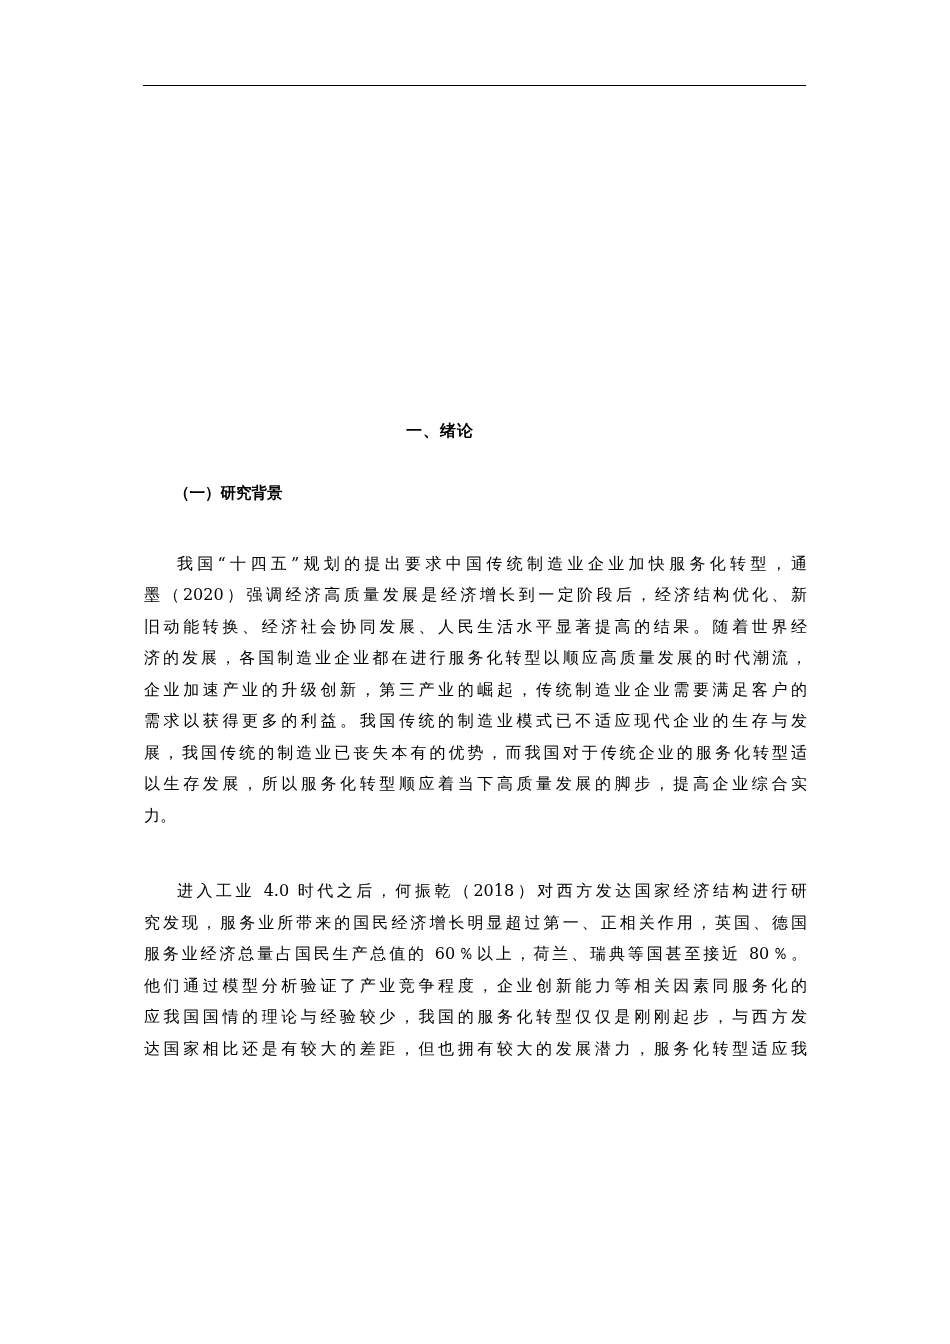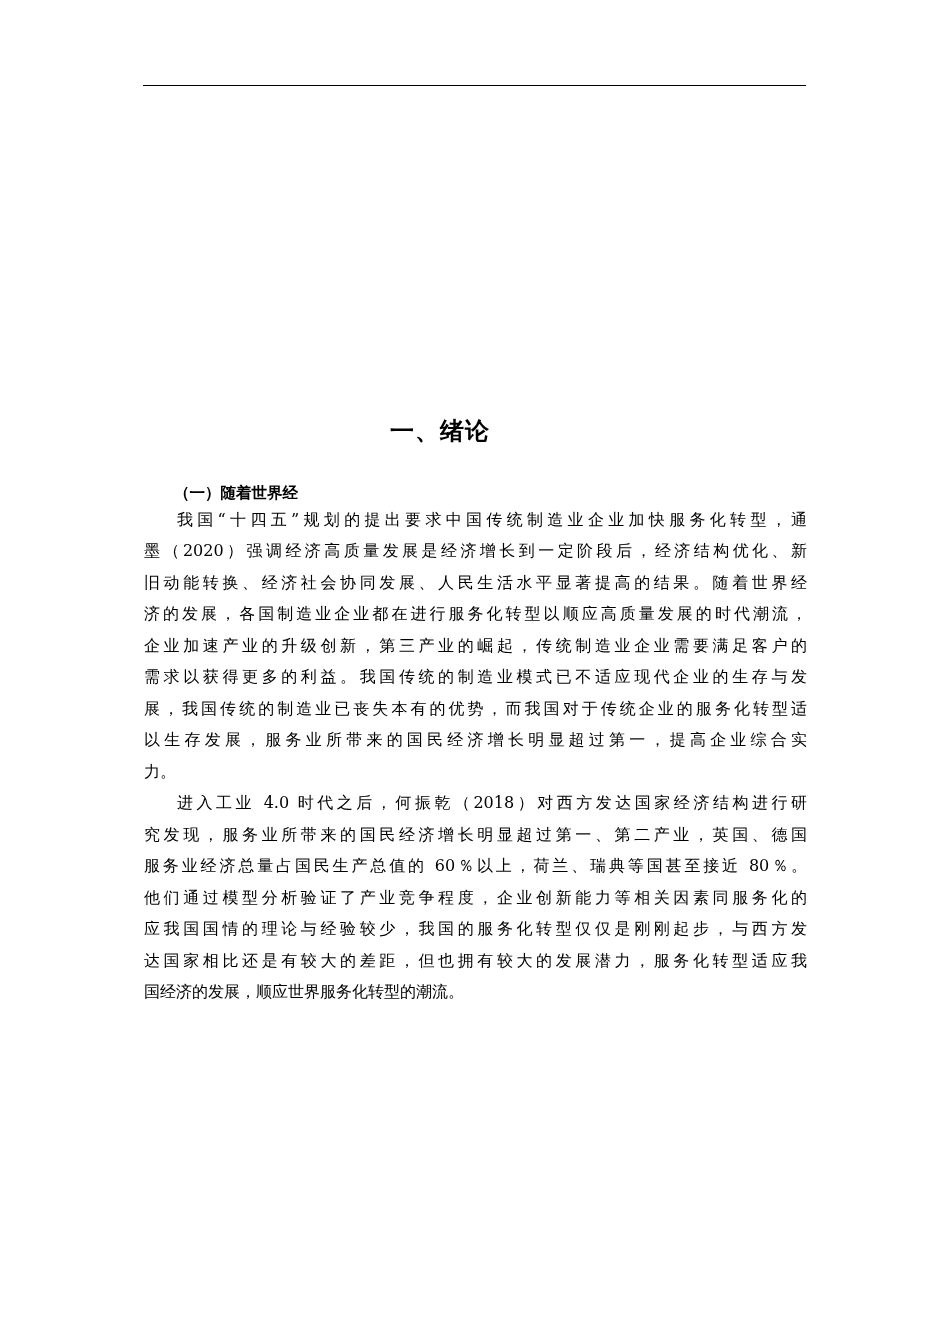--- a/index.html
+++ b/index.html
@@ -24,21 +24,21 @@
       border-top: 1.5px solid #000000;
     }
     .chapter-title {
       position: absolute;
       left: 0;
       top: 417px;
       width: 880px;
       text-align: center;
       font-family: "DejaVu Sans", "Liberation Sans", sans-serif;
       font-weight: bold;
-      font-size: 24px;
+      font-size: 16px;
       line-height: 28px;
       letter-spacing: 1px;
     }
     .content {
       position: absolute;
       left: 144px;
       top: 478px;
       width: 663px;
     }
     .section-heading {
@@ -53,49 +53,49 @@
     .line {
       display: block;
       white-space: nowrap;
       text-align: justify;
       text-align-last: justify;
       height: 31.5px;
       overflow: visible;
     }
     .line.first {
       padding-left: 33px;
+      margin-top: 44px;
     }
     .line.last {
       text-align-last: left;
     }
   </style>
 </head>
 <body>
 
 <div class="header-rule"></div>
 
 <div class="chapter-title">一、绪论</div>
 
 <div class="content">
-  <div class="section-heading">（一）随着世界经</div>
+  <div class="section-heading">（一）研究背景</div>
 
   <div class="para-block">
     <span class="line first">我国“十四五”规划的提出要求中国传统制造业企业加快服务化转型，通</span>
     <span class="line">墨（2020）强调经济高质量发展是经济增长到一定阶段后，经济结构优化、新</span>
     <span class="line">旧动能转换、经济社会协同发展、人民生活水平显著提高的结果。随着世界经</span>
     <span class="line">济的发展，各国制造业企业都在进行服务化转型以顺应高质量发展的时代潮流，</span>
     <span class="line">企业加速产业的升级创新，第三产业的崛起，传统制造业企业需要满足客户的</span>
     <span class="line">需求以获得更多的利益。我国传统的制造业模式已不适应现代企业的生存与发</span>
     <span class="line">展，我国传统的制造业已丧失本有的优势，而我国对于传统企业的服务化转型适</span>
-    <span class="line">以生存发展，服务业所带来的国民经济增长明显超过第一，提高企业综合实</span>
+    <span class="line">以生存发展，所以服务化转型顺应着当下高质量发展的脚步，提高企业综合实</span>
     <span class="line last">力。</span>
   </div>
 
   <div class="para-block">
     <span class="line first">进入工业 4.0 时代之后，何振乾（2018）对西方发达国家经济结构进行研</span>
-    <span class="line">究发现，服务业所带来的国民经济增长明显超过第一、第二产业，英国、德国</span>
+    <span class="line">究发现，服务业所带来的国民经济增长明显超过第一、正相关作用，英国、德国</span>
     <span class="line">服务业经济总量占国民生产总值的 60％以上，荷兰、瑞典等国甚至接近 80％。</span>
     <span class="line">他们通过模型分析验证了产业竞争程度，企业创新能力等相关因素同服务化的</span>
     <span class="line">应我国国情的理论与经验较少，我国的服务化转型仅仅是刚刚起步，与西方发</span>
     <span class="line">达国家相比还是有较大的差距，但也拥有较大的发展潜力，服务化转型适应我</span>
-    <span class="line last">国经济的发展，顺应世界服务化转型的潮流。</span>
   </div>
 </div>
 
 </body></html>

